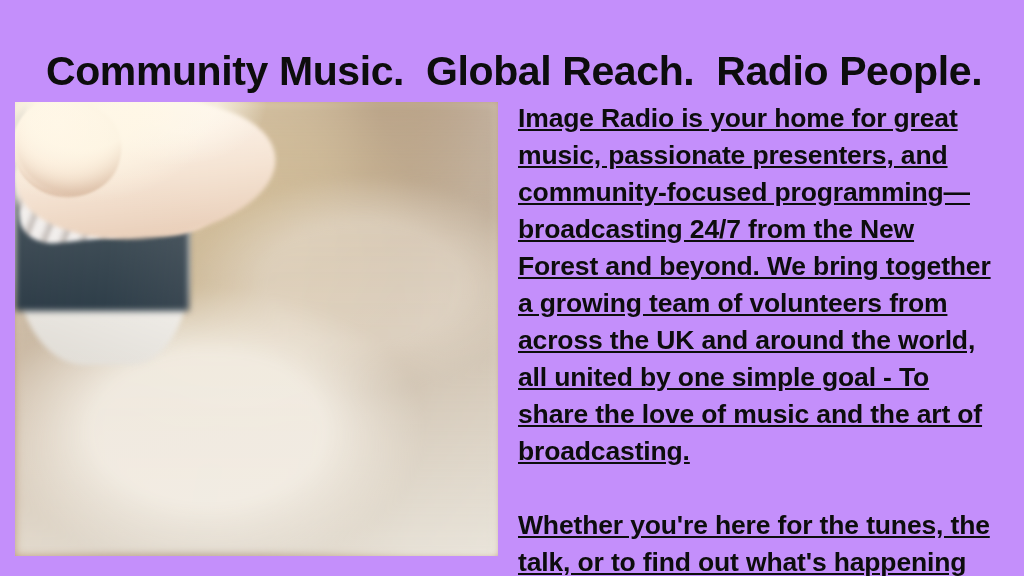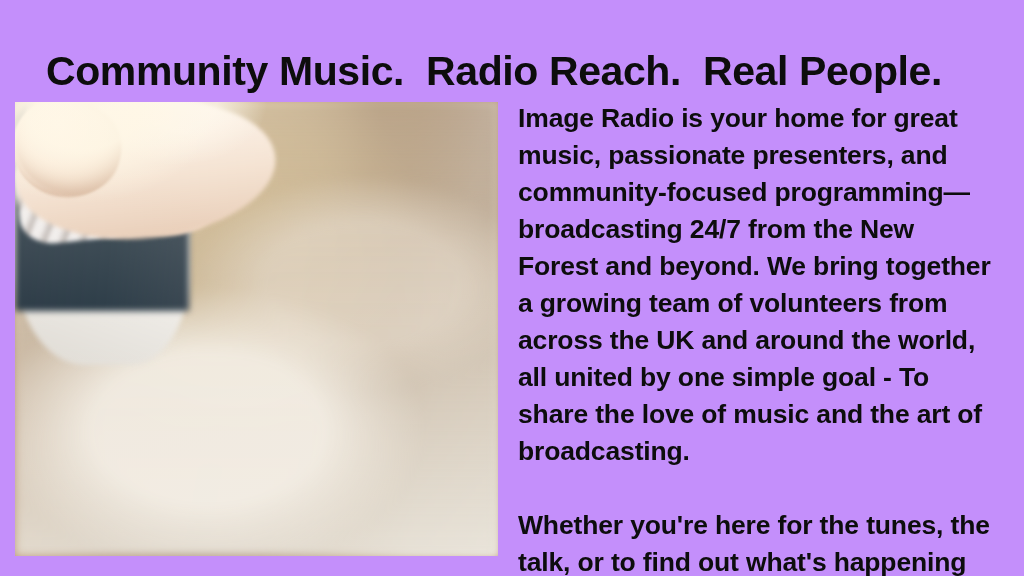--- a/index.html
+++ b/index.html
@@ -169,29 +169,29 @@
     position: absolute;
     left: 518px;
     top: 100px;
     width: 480px;
     font-size: 26.5px;
     line-height: 37px;
     font-weight: bold;
     letter-spacing: -0.15px;
     color: #0d0d0d;
   }
-  #body-text p { margin: 0; }
+  #body-text p { margin: 0; text-decoration: underline; }
   #body-text p + p { margin-top: 37px; }
 </style>
 </head>
 <body>
 
 <div id="slide">
 
-  <h1 id="title">Community Music.  Radio Reach.  Real People.</h1>
+  <h1 id="title">Community Music.  Global Reach.  Radio People.</h1>
 
   <div id="photo">
     <div class="layer bg-bokeh"></div>
     <div class="layer bg-ground"></div>
     <div class="layer shirt-right"></div>
     <div class="layer shirt-center"></div>
     <div class="layer trouser"></div>
     <div class="layer stone"></div>
     <div class="layer sleeve-left"></div>
     <div class="layer arm arm-a"></div>

